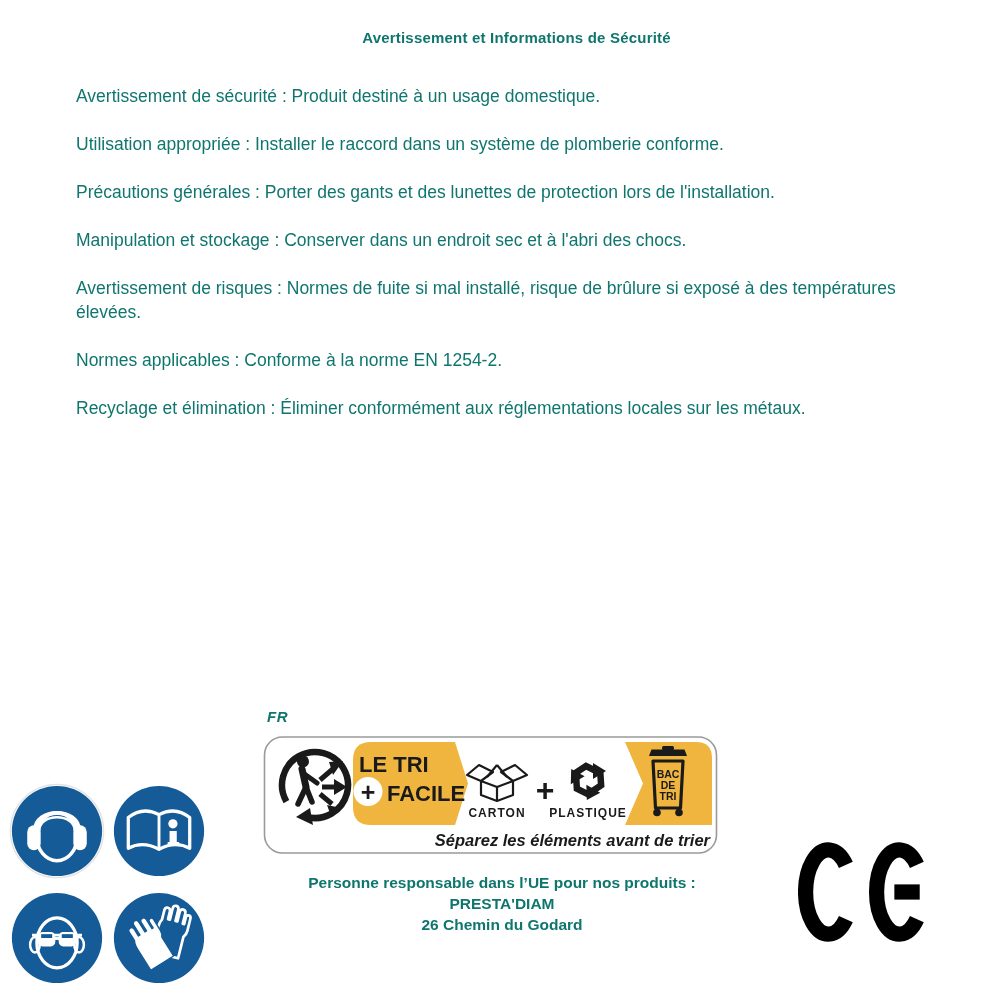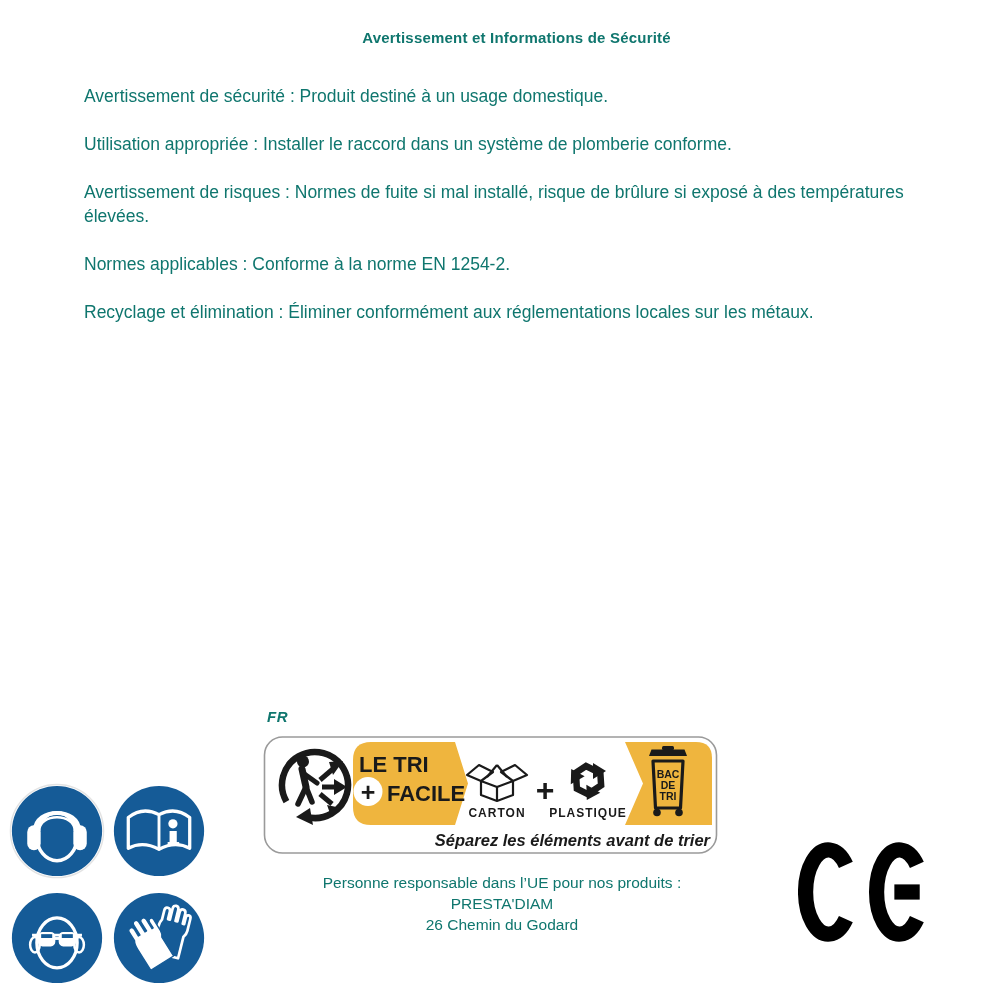--- a/index.html
+++ b/index.html
@@ -1,43 +1,45 @@
 <!DOCTYPE html>
 <html><head>
 <meta charset="utf-8">
 <style>
   html,body{margin:0;padding:0;background:#ffffff;}
   .page{position:relative;width:1005px;height:1005px;background:#ffffff;overflow:hidden;
         font-family:"Liberation Sans","DejaVu Sans",sans-serif;color:#0f766e;padding-left:28px;}
   .title{position:absolute;top:29px;left:0;width:100%;text-align:center;
          font-size:15px;font-weight:bold;letter-spacing:.2px;}
   .content{position:absolute;top:84px;left:72px;width:860px;font-size:17.5px;}
-  .content p{margin:0 0 24px 12px;line-height:24px;}
+  .content p{margin:0 0 24px 4px;line-height:24px;}
   .safety-icons{position:absolute;left:8px;top:783px;width:202px;height:205px;}
   .sicon{position:absolute;width:96px;height:96px;}
   .si-1{left:1px;top:0;} .si-2{left:103px;top:0;}
   .si-3{left:1px;top:107px;} .si-4{left:103px;top:107px;}
   .fr-label{position:absolute;left:267px;top:708px;font-size:15px;font-weight:bold;letter-spacing:.5px;font-style:italic;}
   .tri-label{position:absolute;left:263px;top:735px;}
   .address{position:absolute;left:272px;top:872px;width:460px;text-align:center;
-           font-size:15.5px;font-weight:normal;line-height:21px;}
+           font-size:15.5px;font-weight:bold;line-height:21px;}
   .address div{white-space:nowrap;}
   .ce-mark{position:absolute;left:798px;top:841px;}
   .lbl-head{font-family:"Liberation Sans",sans-serif;font-weight:800;}
 </style>
 </head>
 <body>
 
 <div class="page">
 
   <div class="title">Avertissement et Informations de Sécurité</div>
 
   <div class="content">
     <p>Avertissement de sécurité : Produit destiné à un usage domestique.</p>
     <p>Utilisation appropriée : Installer le raccord dans un système de plomberie conforme.</p>
+    <p>Précautions générales : Porter des gants et des lunettes de protection lors de l'installation.</p>
+    <p>Manipulation et stockage : Conserver dans un endroit sec et à l'abri des chocs.</p>
     <p>Avertissement de risques : Normes de fuite si mal installé, risque de brûlure si exposé à des températures élevées.</p>
     <p>Normes applicables : Conforme à la norme EN 1254-2.</p>
     <p>Recyclage et élimination : Éliminer conformément aux réglementations locales sur les métaux.</p>
   </div>
 
   <div class="safety-icons">
 
     <svg class="sicon si-1" viewBox="0 0 100 100">
       <circle cx="50" cy="50" r="48.5" fill="none" stroke="#e3e3e3" stroke-width="1.5"></circle>
       <circle cx="50" cy="50" r="47" fill="#155B97"></circle>

